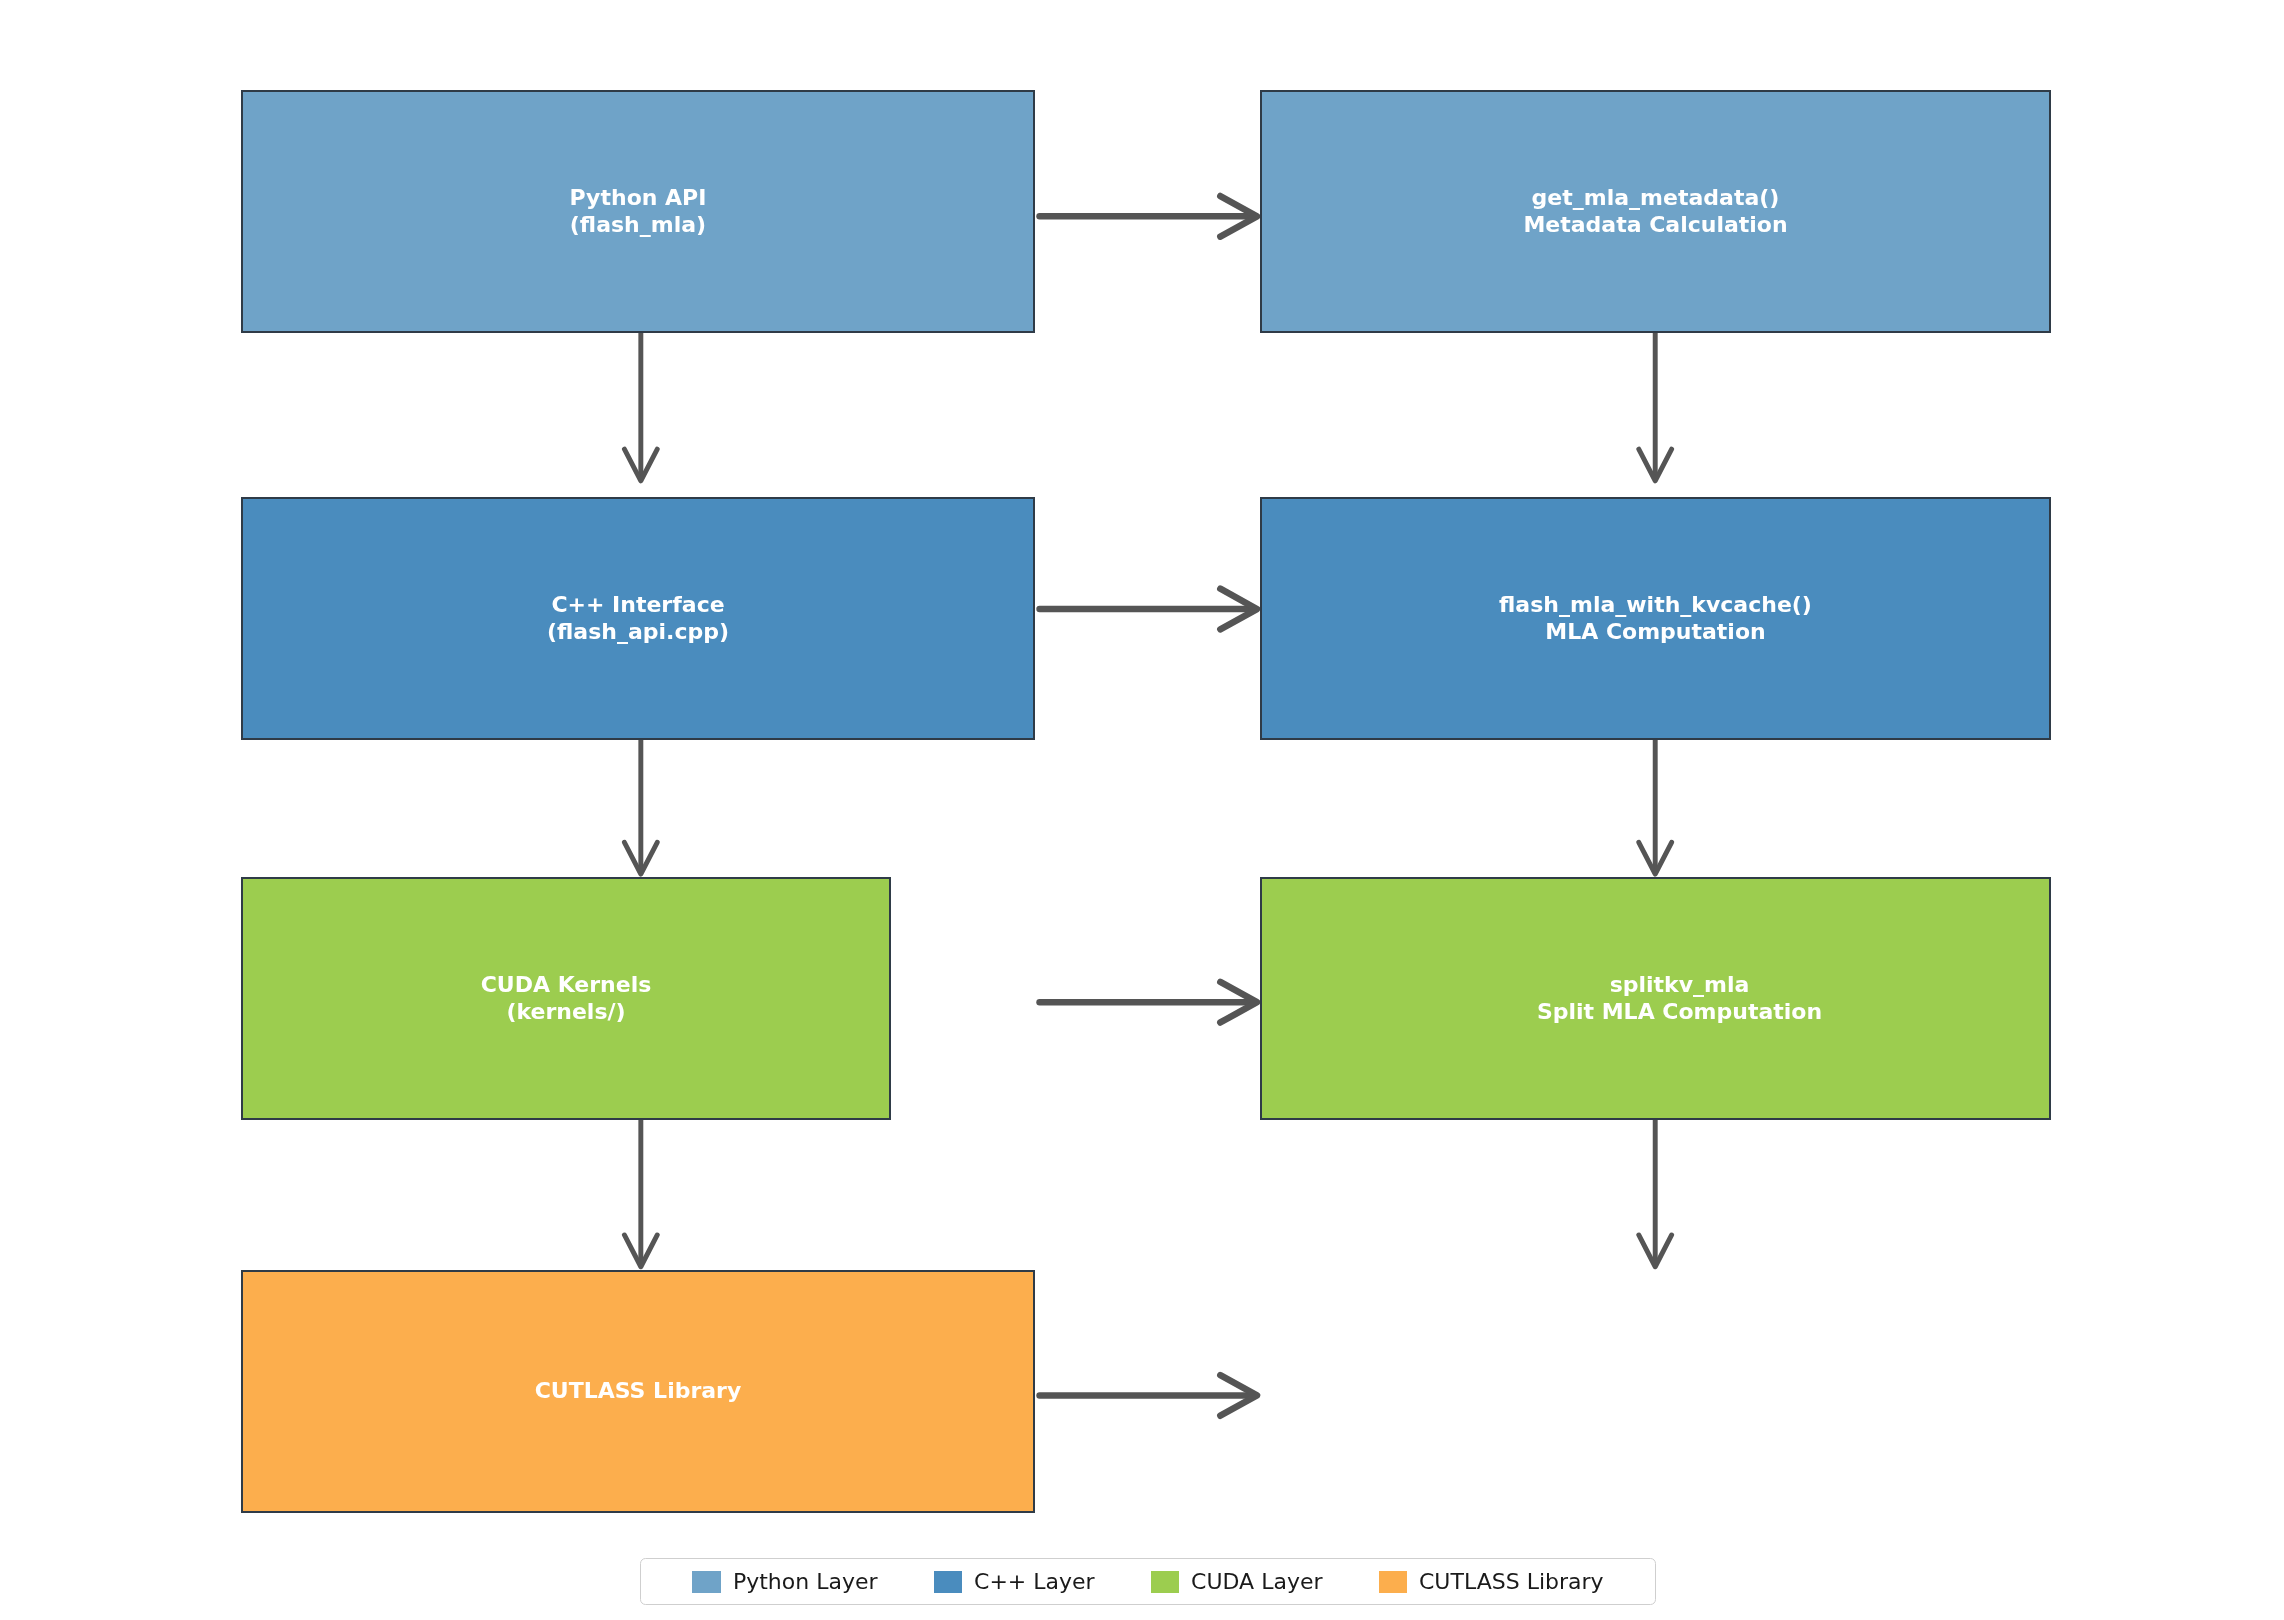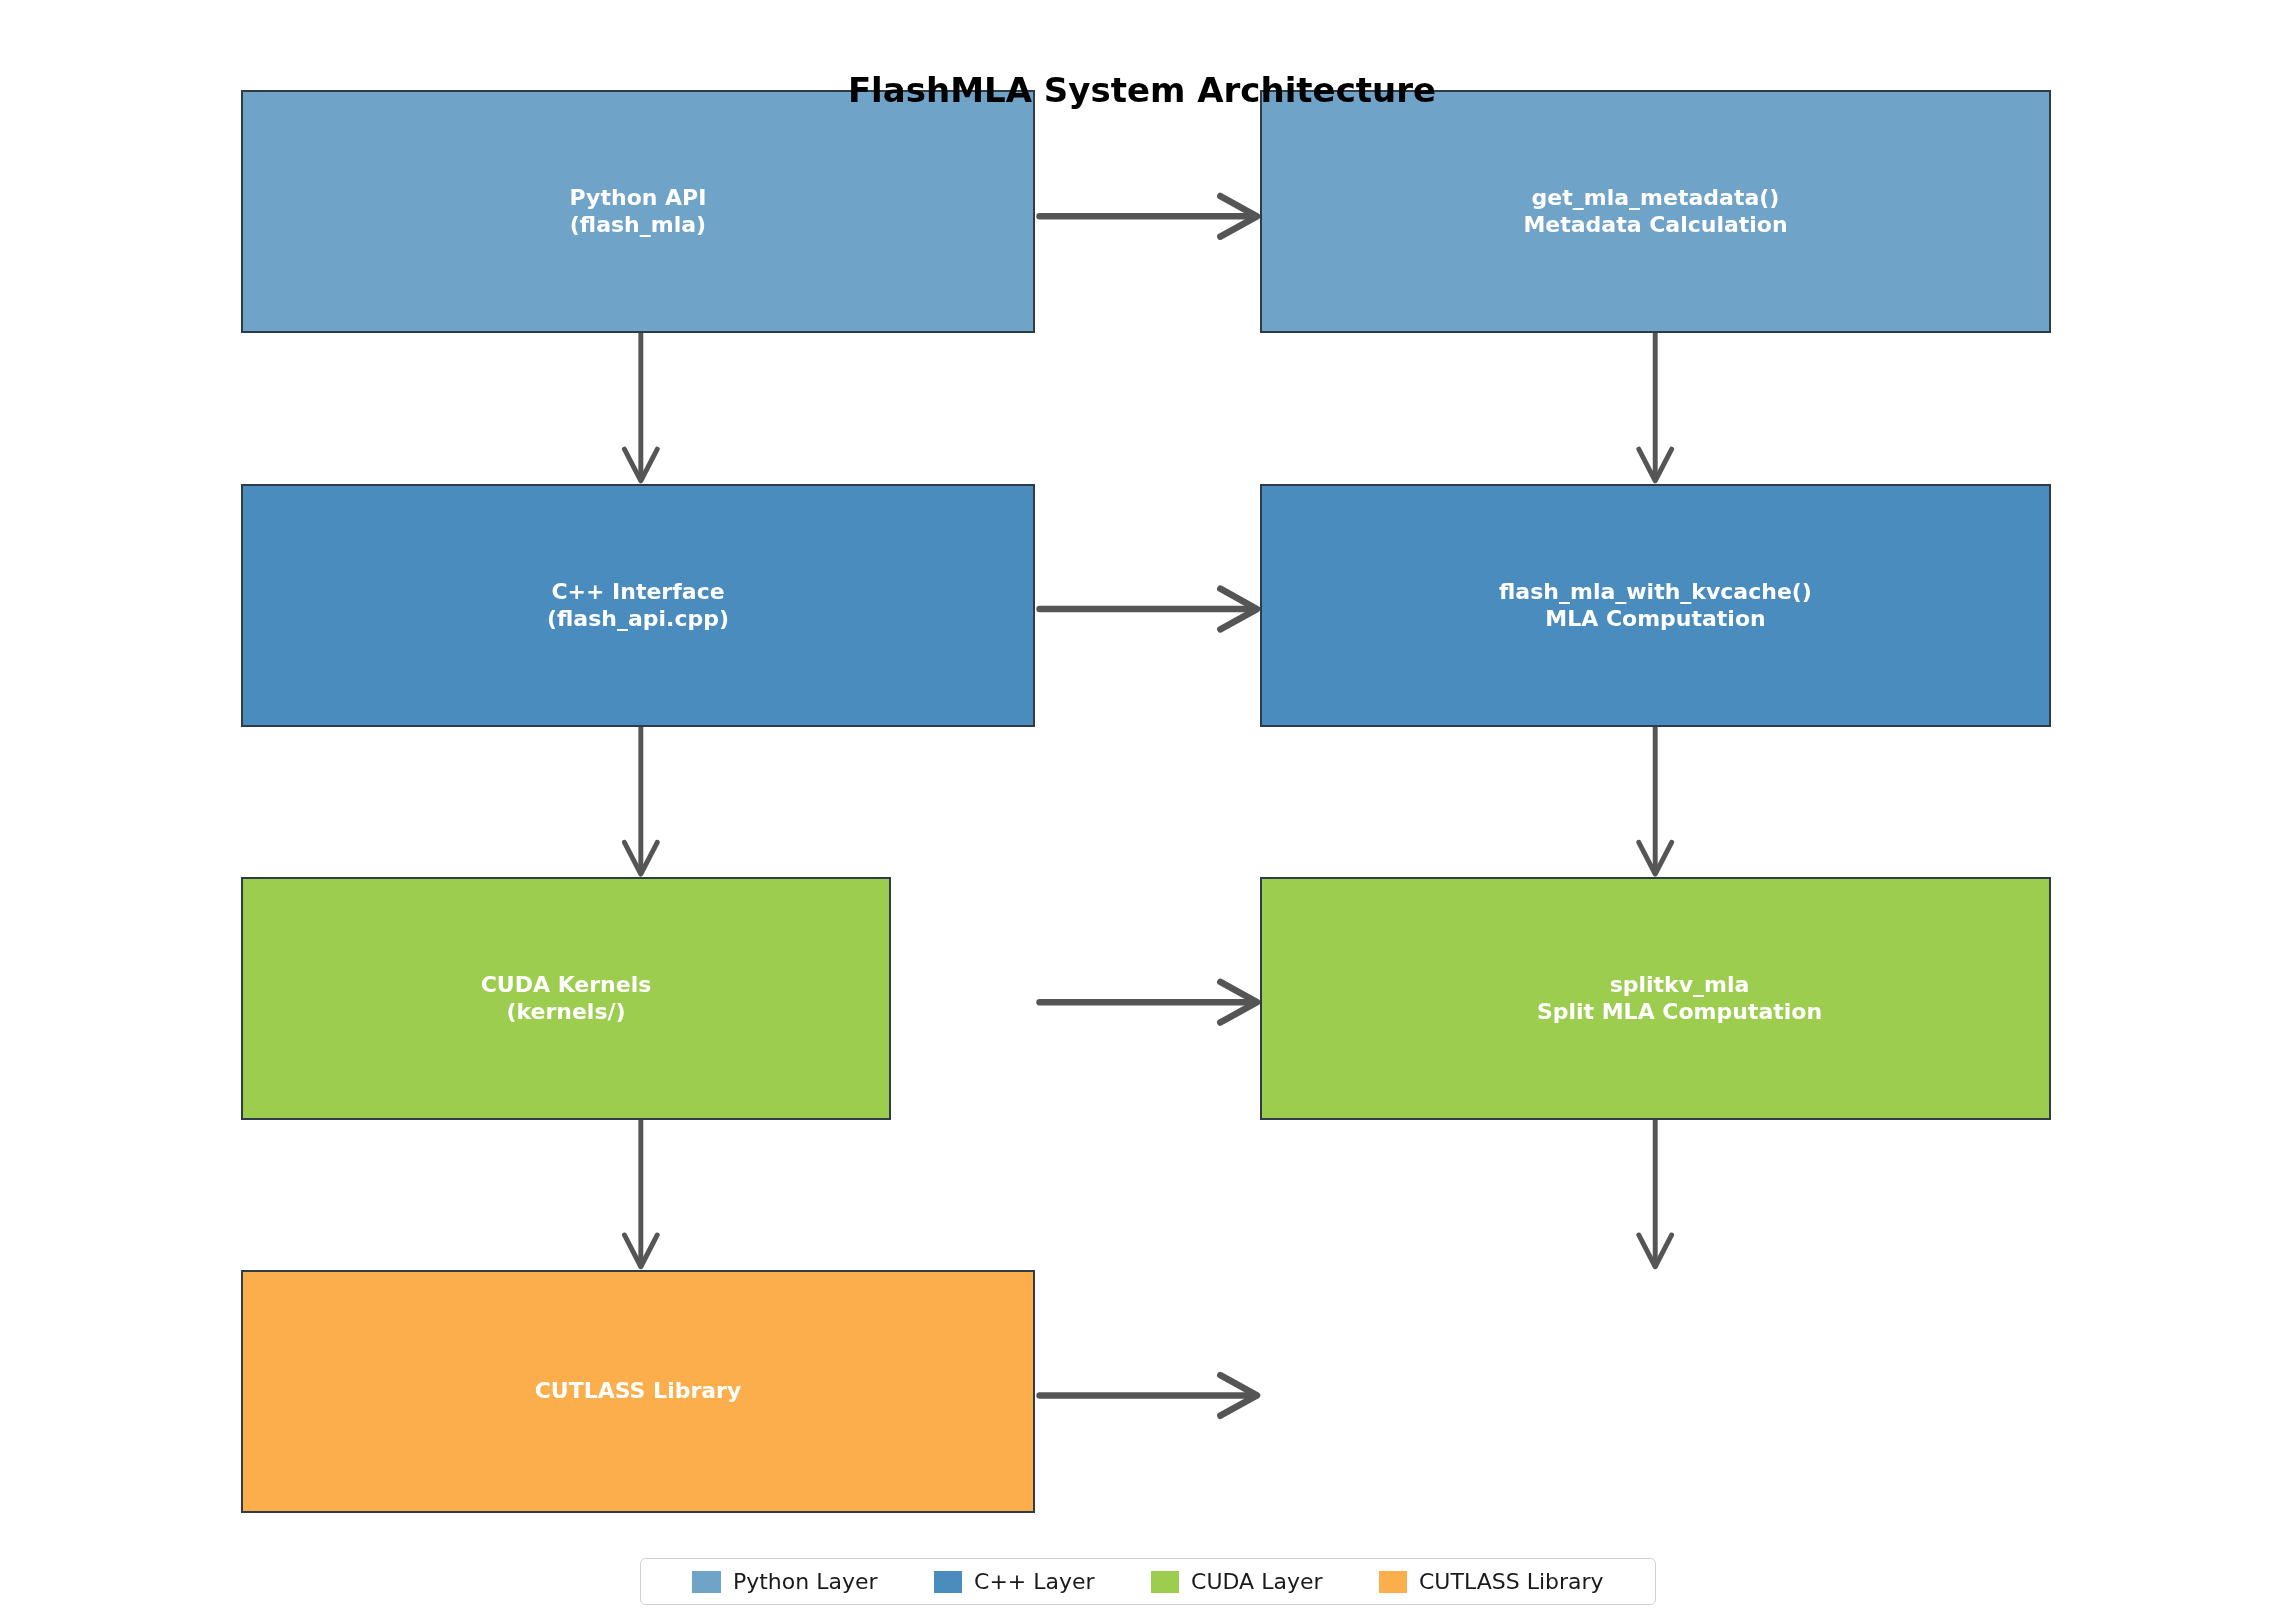--- a/index.html
+++ b/index.html
@@ -54,21 +54,21 @@
     font-weight: bold;
     font-size: 22px;
     line-height: 1.22;
     font-family: "DejaVu Sans", sans-serif;
     white-space: pre-line;
     padding: 0 6.6px;
   }
 
   
   .fill-python  { background: #6fa3c8; }
-  .fill-cpp     { background: #4a8cbe; }
+  .fill-cpp     { background: #4a8cbe; margin-top: 13px; }
   .fill-cuda    { background: #9ccd4f; }
   .fill-cutlass { background: #fcae4d; }
 
   
   #arrows {
     position: absolute;
     left: 0; top: 0;
     width: 2284px;
     height: 1620px;
     z-index: 10;
@@ -157,21 +157,20 @@
         <line x1="3022" y1="1325" x2="3022" y2="1588" stroke-width="9"></line>
         <polyline points="2992,1538 3022,1596 3052,1538" stroke-width="9"></polyline>
       </g>
       <g>
         <line x1="3022" y1="2043" x2="3022" y2="2305" stroke-width="9"></line>
         <polyline points="2992,2255 3022,2313 3052,2255" stroke-width="9"></polyline>
       </g>
     </g>
   </svg>
 
-  <div class="title">FlashMLA System Architecture</div>
 
   <div class="node fill-python" style="left:1260px; top:90px; width:791px; height:243px;">
     <div class="label">get_mla_metadata()
 Metadata Calculation</div>
   </div>
 
   <div class="node fill-python" style="left:241px; top:90px; width:794px; height:243px;">
     <div class="label">Python API
 (flash_mla)</div>
   </div>

